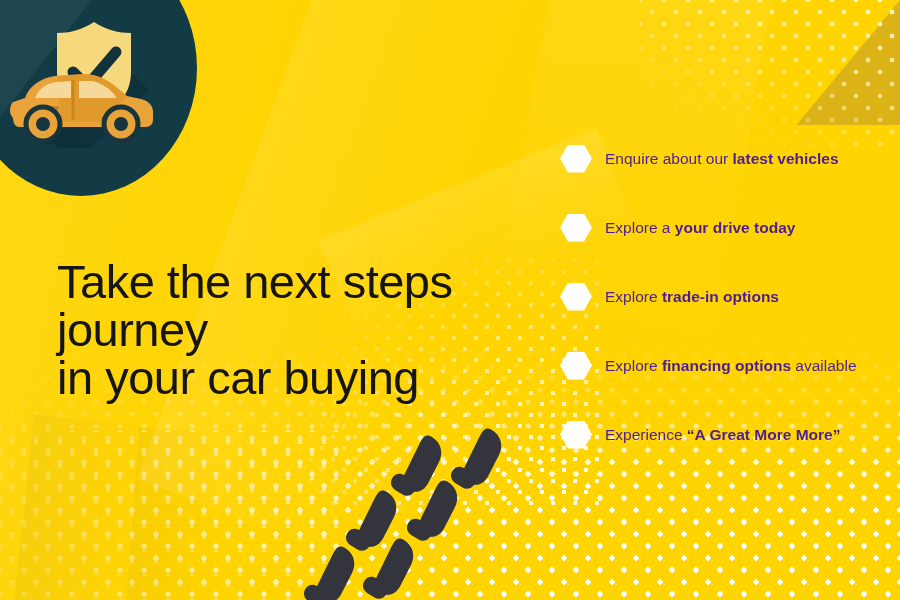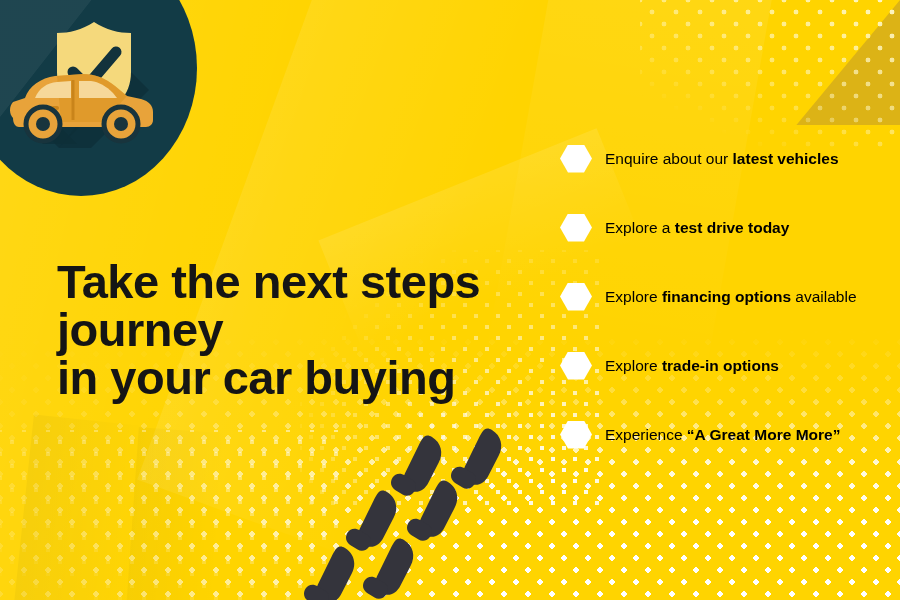--- a/index.html
+++ b/index.html
@@ -74,37 +74,37 @@
 
   
   .icon-art{position:absolute;left:34px;top:74px;width:170px;height:150px;}
 
   
   .headline{
     position:absolute;left:57px;top:258px;width:470px;
     color:#151515;
     font-size:47px;
     line-height:48px;
-    font-weight:bold;
+    font-weight:normal;
     letter-spacing:-0.5px;
   }
   .headline .ln{display:block;white-space:nowrap;}
 
   
   .list{position:absolute;left:560px;top:124px;width:340px;}
   .list-item{
     position:relative;height:69px;display:flex;align-items:center;
   }
   .hex{
     width:32px;height:28px;flex:0 0 32px;background:#ffffff;
     clip-path:polygon(25% 0%,75% 0%,100% 50%,75% 100%,25% 100%,0% 50%);
     margin-right:13px;
   }
   .li-text{
-    color:#000000;font-size:15.5px;line-height:18px;white-space:nowrap;
+    color:#4c1d95;font-size:15.5px;line-height:18px;white-space:nowrap;
   }
   .li-text b{font-weight:bold;}
   .li-text span{font-weight:normal;}
 
   
   .prints{position:absolute;left:0;top:0;width:900px;height:600px;pointer-events:none;}
 
   
   .dots{position:absolute;pointer-events:none;}
   .dot-bottom{
@@ -240,33 +240,33 @@
 
   <div class="list">
 
     <div class="list-item">
       <div class="hex"></div>
       <div class="li-text"><span>Enquire about our </span><b>latest vehicles</b><span></span></div>
     </div>
 
     <div class="list-item">
       <div class="hex"></div>
-      <div class="li-text"><span>Explore a </span><b>test drive today</b><span></span></div>
+      <div class="li-text"><span>Explore a </span><b>your drive today</b><span></span></div>
+    </div>
+
+    <div class="list-item">
+      <div class="hex"></div>
+      <div class="li-text"><span>Explore </span><b>trade-in options</b><span></span></div>
     </div>
 
     <div class="list-item">
       <div class="hex"></div>
       <div class="li-text"><span>Explore </span><b>financing options</b><span> available</span></div>
     </div>
 
     <div class="list-item">
       <div class="hex"></div>
-      <div class="li-text"><span>Explore </span><b>trade-in options</b><span></span></div>
-    </div>
-
-    <div class="list-item">
-      <div class="hex"></div>
       <div class="li-text"><span>Experience </span><b>“A Great More More”</b><span></span></div>
     </div>
 
   </div>
 
 </div>
 
 </body></html>

